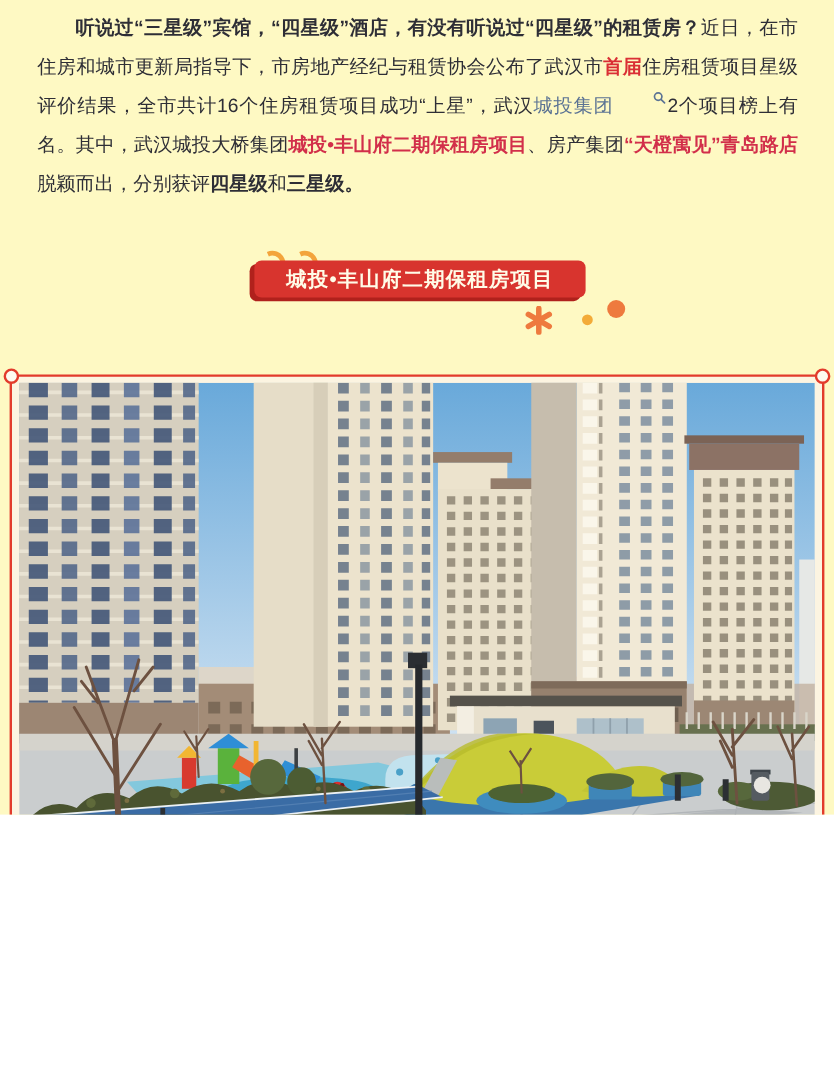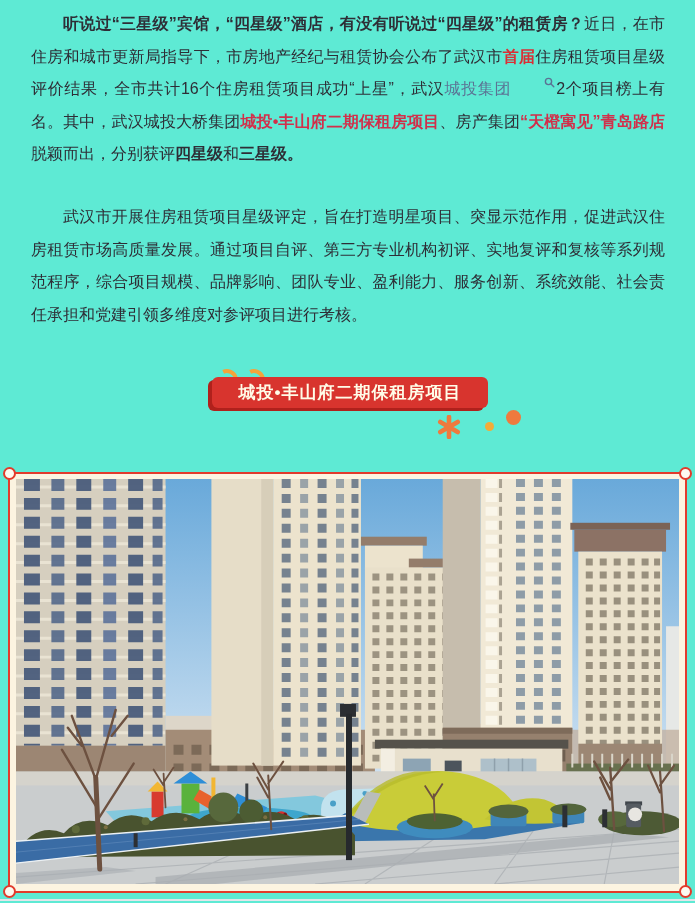--- a/index.html
+++ b/index.html
@@ -1,16 +1,16 @@
 <!DOCTYPE html>
 <html><head>
 <meta charset="utf-8">
 <style>
   html,body{margin:0;padding:0;background:#ffffff;}
-  .page{position:relative;width:695px;height:903px;background:#5eead4;overflow:hidden;
+  .page{position:relative;width:695px;height:679px;background:#fef9c3;overflow:hidden;
         font-family:"Liberation Sans","DejaVu Sans",sans-serif;}
   .article{padding:8px 30px 0 31px;}
   .para{margin:0;font-size:16px;line-height:32.6px;color:#2e2e36;text-align:justify;text-indent:2em;}
   .para-2{margin-top:30px;}
   .b{font-weight:bold;}
   .hl{color:#da2f35;font-weight:bold;}
   .red{color:#d22f4a;font-weight:bold;}
   .wxlink{color:#5b7394;cursor:pointer;}
   .sup-icon{display:inline-block;vertical-align:6px;line-height:0;margin:0 1px;cursor:pointer;}
   .decor-zone{position:relative;height:141px;}
@@ -34,21 +34,20 @@
 </head>
 <body>
 
 <div class="page">
 
   <div class="article">
     <p class="para"><span class="b">听说过“三星级”宾馆，“四星级”酒店，有没有听说过“四星级”的租赁房？</span><span>近日，在市住房和城市更新局指导下，市房地产经纪与租赁协会公布了武汉市</span><span class="hl">首届</span><span>住房租赁项目星级评价结果，全市共计16个住房租赁项目成功“上星”，武汉</span><span class="wxlink">城投集团</span><span class="sup-icon"><svg width="11" height="11" viewBox="0 0 11 11">
             <circle cx="4.5" cy="4.5" r="3.1" fill="none" stroke="#5b7394" stroke-width="1.4"></circle>
             <path d="M7 7L9.8 9.8" stroke="#5b7394" stroke-width="1.4" stroke-linecap="round"></path>
           </svg></span><span>2个项目榜上有名。其中，武汉城投大桥集团</span><span class="red">城投•丰山府二期保租房项目</span><span>、房产集团</span><span class="red">“天橙寓见”青岛路店</span><span>脱颖而出，分别获评</span><span class="b">四星级</span><span>和</span><span class="b">三星级。</span></p>
-    <p class="para para-2">武汉市开展住房租赁项目星级评定，旨在打造明星项目、突显示范作用，促进武汉住房租赁市场高质量发展。通过项目自评、第三方专业机构初评、实地复评和复核等系列规范程序，综合项目规模、品牌影响、团队专业、盈利能力、服务创新、系统效能、社会责任承担和党建引领多维度对参评项目进行考核。</p>
   </div>
 
   <div class="decor-zone">
     <svg class="arcs" width="54" height="28" viewBox="0 0 54 28">
       <circle cx="13" cy="15" r="9" fill="none" stroke="#f3a43c" stroke-width="4" stroke-dasharray="42 15" transform="rotate(-115 13 15)"></circle>
       <circle cx="40" cy="15" r="9" fill="none" stroke="#f3a43c" stroke-width="4" stroke-dasharray="42 15" transform="rotate(-115 40 15)"></circle>
     </svg>
     <div class="banner">
       <span class="banner-label">城投•丰山府二期保租房项目</span>
     </div>

